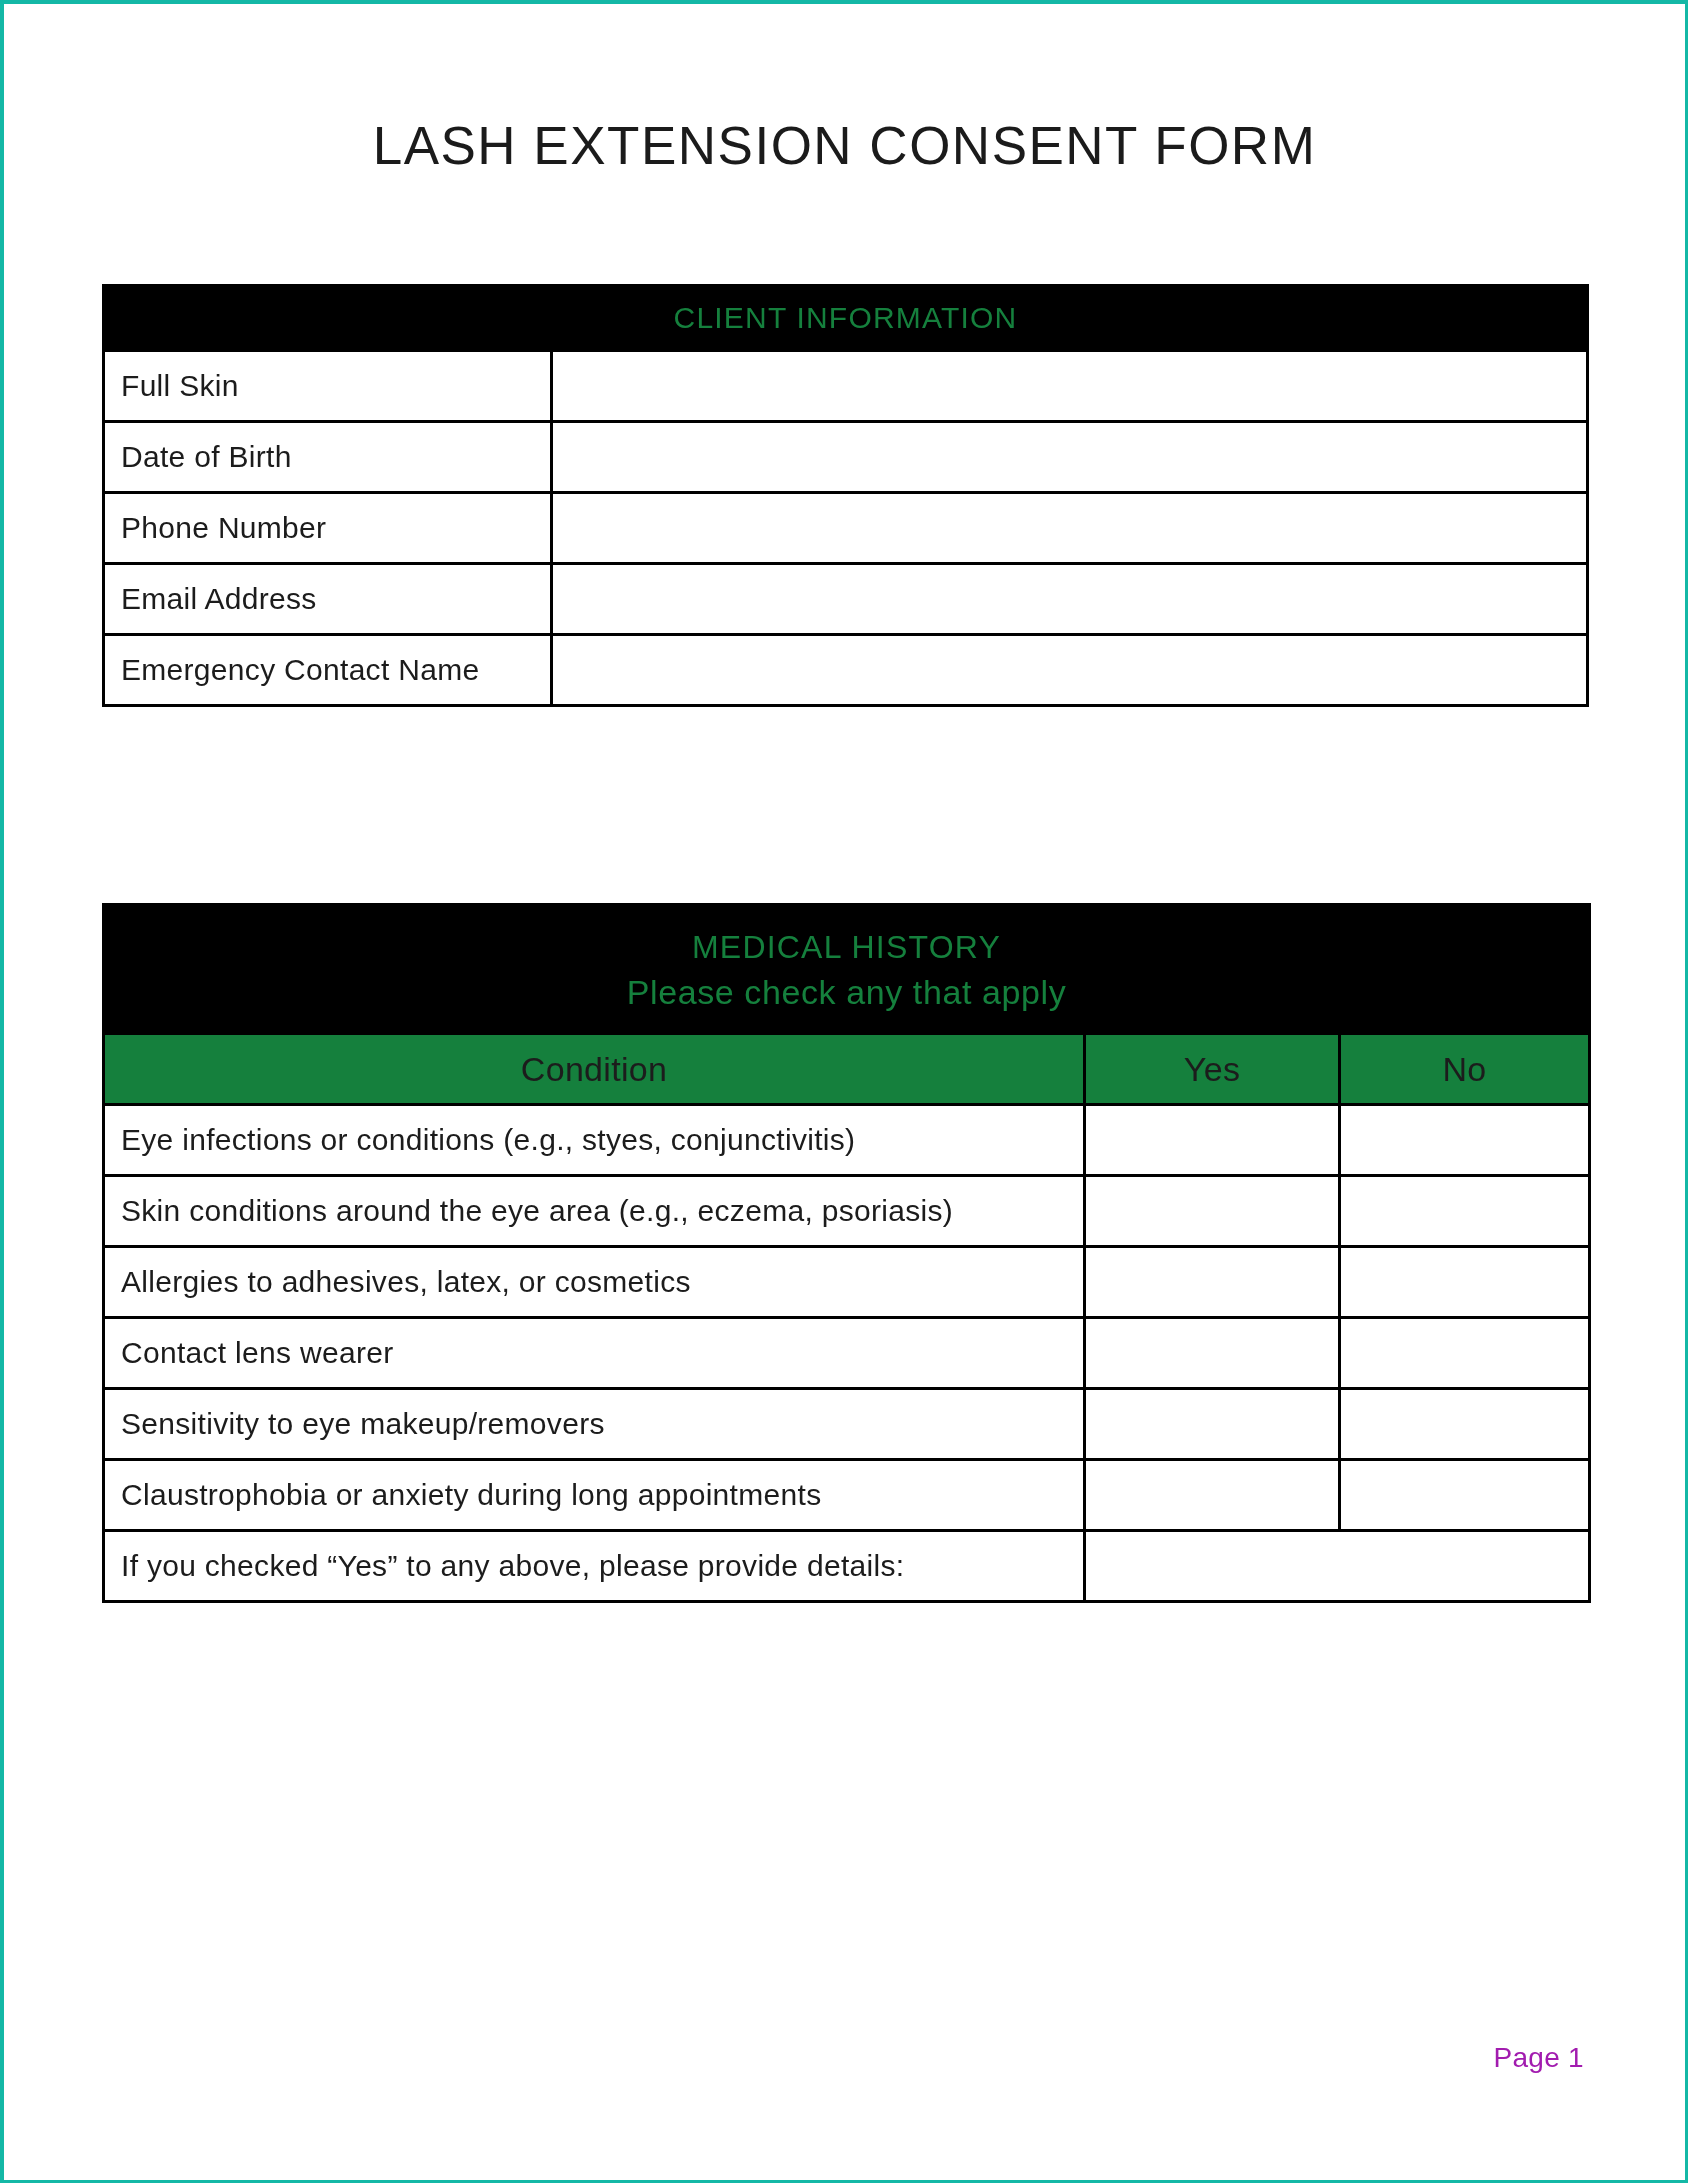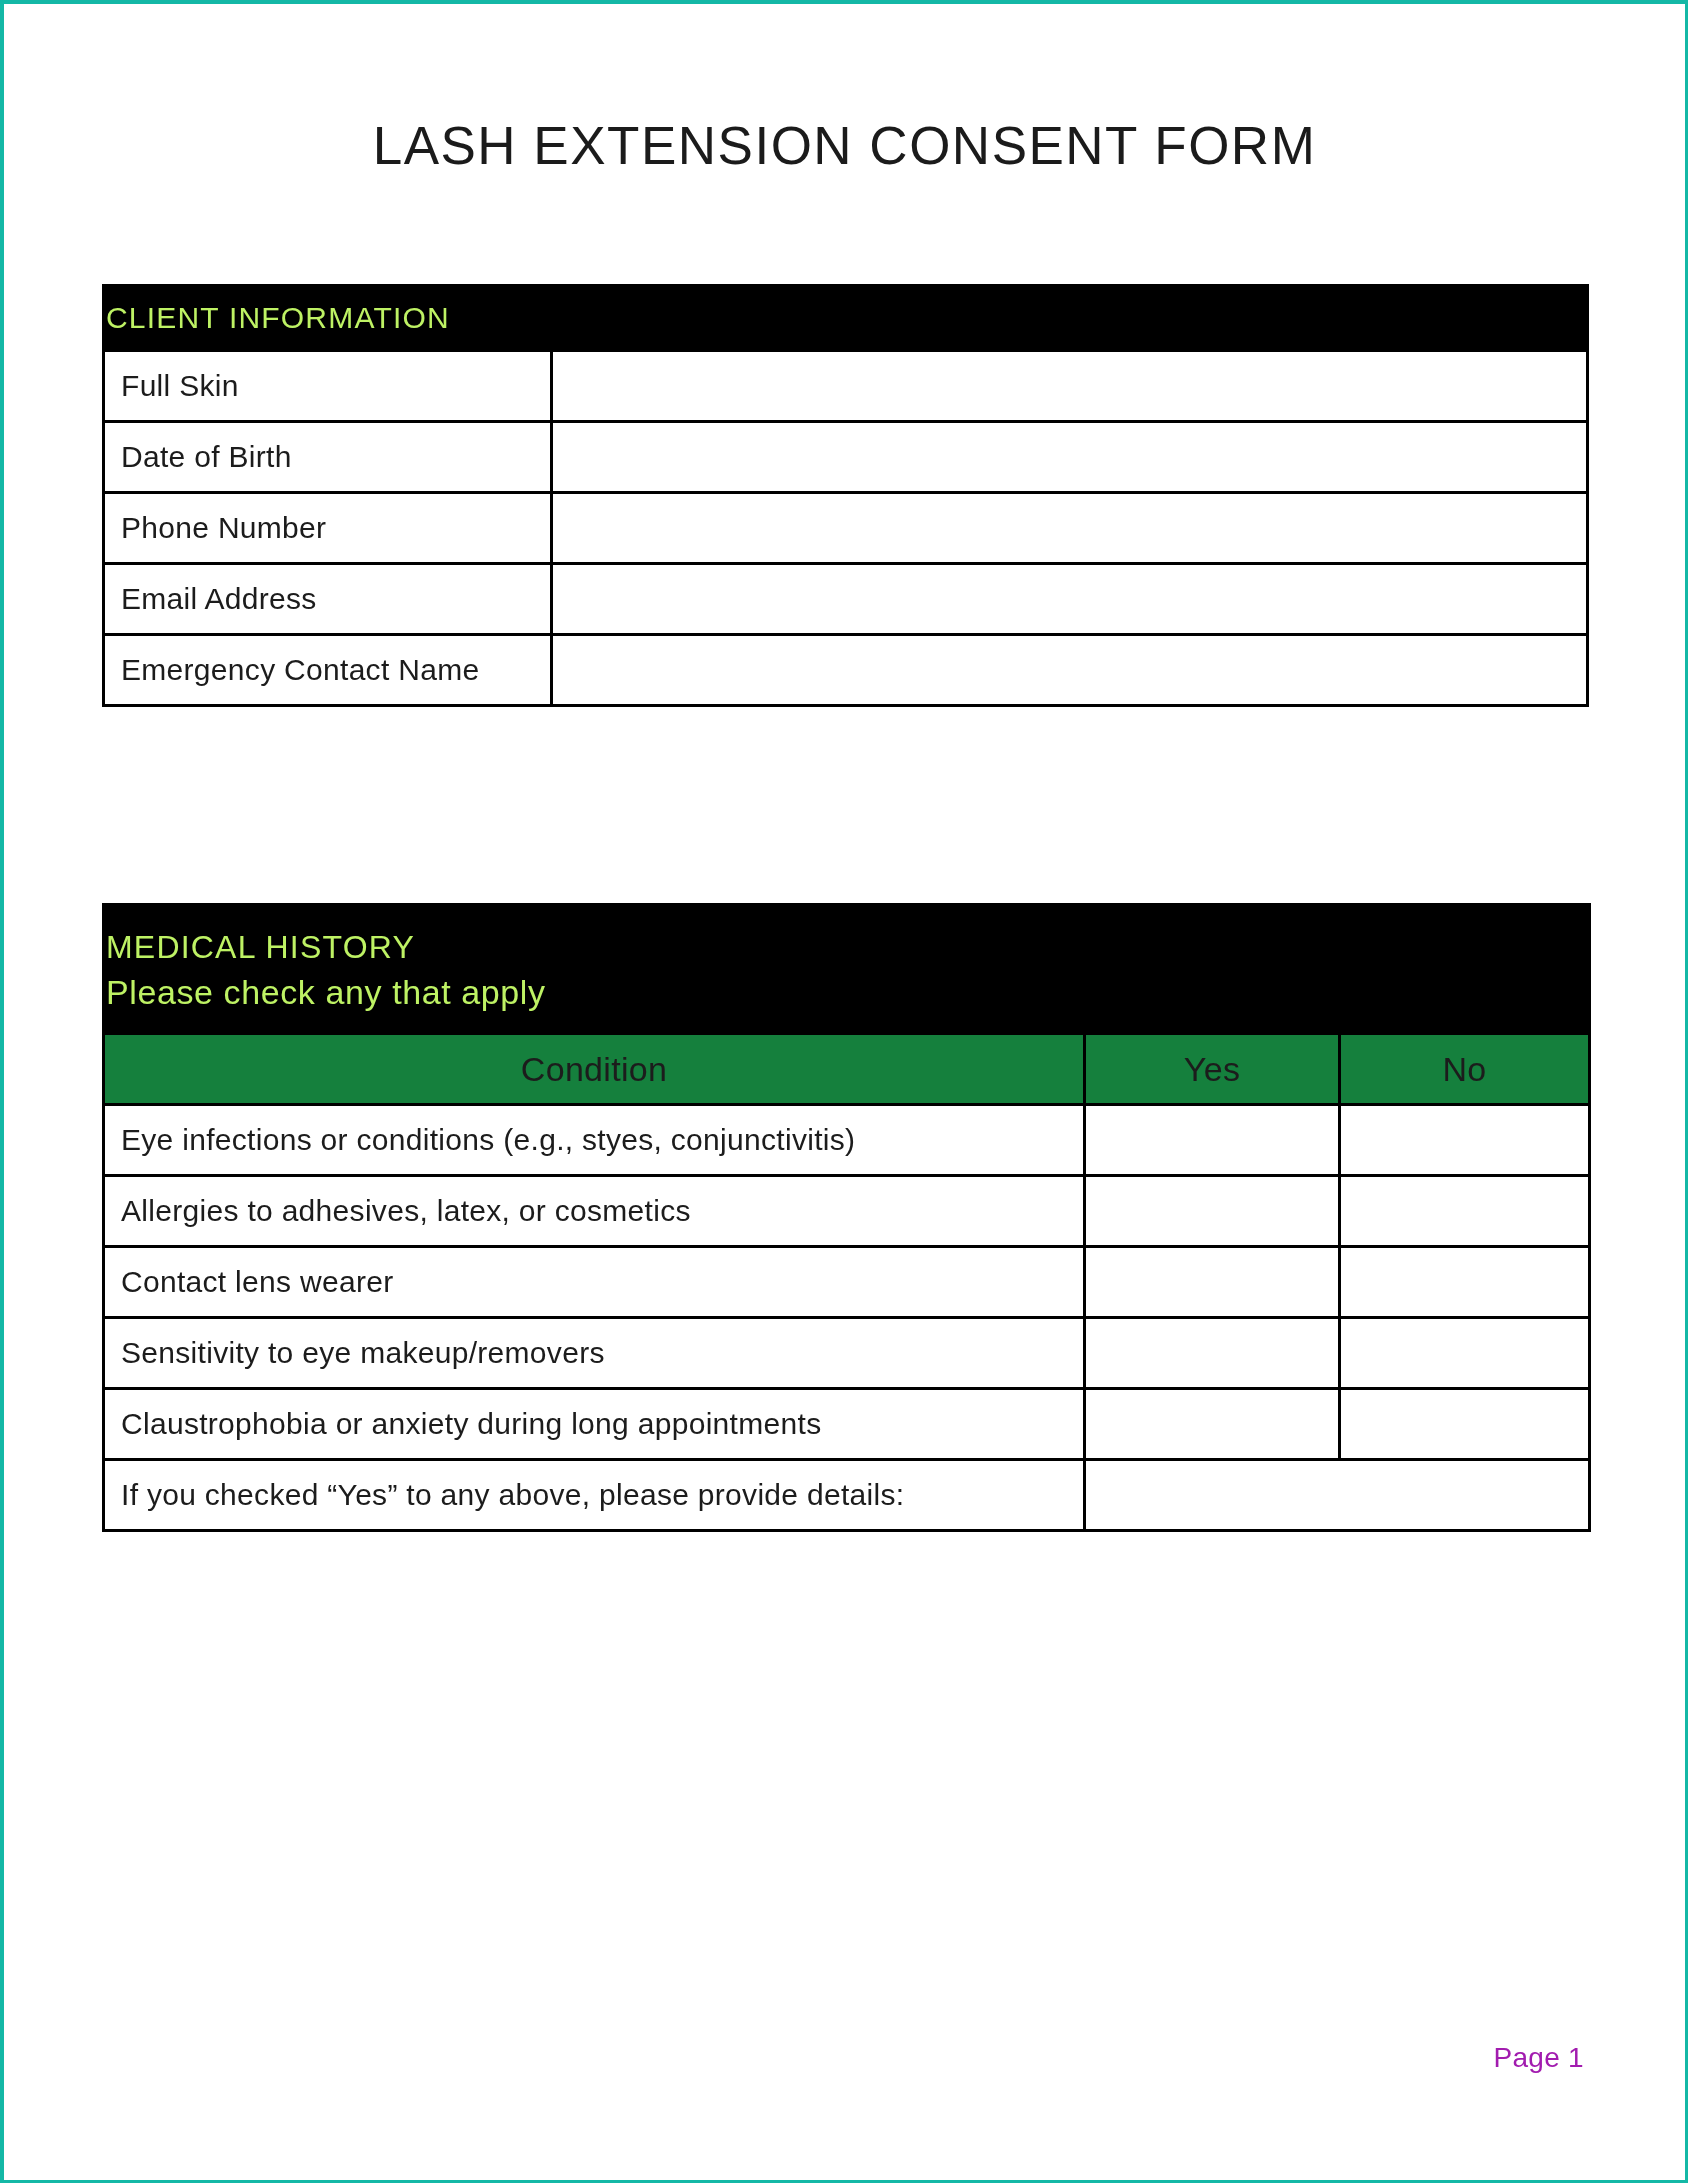--- a/index.html
+++ b/index.html
@@ -25,22 +25,22 @@
   }
   .tbl th,.tbl td{
     border:3px solid #000000;
     font-weight:400;
     box-sizing:border-box;
     overflow:hidden;white-space:nowrap;
   }
   .client{top:280px;}
   .medical{top:899px;}
   .band{
-    background:#000000;color:#bef264;
-    text-align:left;vertical-align:middle;
+    background:#000000;color:#15803d;
+    text-align:center;vertical-align:middle;
     font-size:30px;letter-spacing:1.2px;
     height:65px;
   }
   .band-tall{height:129px;}
   .band-title{font-size:32px;letter-spacing:1.2px;line-height:1.1;margin-top:4px;}
   .band-sub{font-size:34px;letter-spacing:0.6px;line-height:1.1;margin-top:9px;}
   .tbl td{height:71px;font-size:30px;vertical-align:middle;}
   td.label{padding:0 14px 0 16px;text-align:left;letter-spacing:0.3px;}
   .colhead th{
     height:71px;background:#15803d;
@@ -116,20 +116,25 @@
         <th>No</th>
       </tr>
     </thead>
     <tbody>
       <tr>
         <td class="label">Eye infections or conditions (e.g., styes, conjunctivitis)</td>
         <td class="check"></td>
         <td class="check"></td>
       </tr>
       <tr>
+        <td class="label">Skin conditions around the eye area (e.g., eczema, psoriasis)</td>
+        <td class="check"></td>
+        <td class="check"></td>
+      </tr>
+      <tr>
         <td class="label">Allergies to adhesives, latex, or cosmetics</td>
         <td class="check"></td>
         <td class="check"></td>
       </tr>
       <tr>
         <td class="label">Contact lens wearer</td>
         <td class="check"></td>
         <td class="check"></td>
       </tr>
       <tr>

